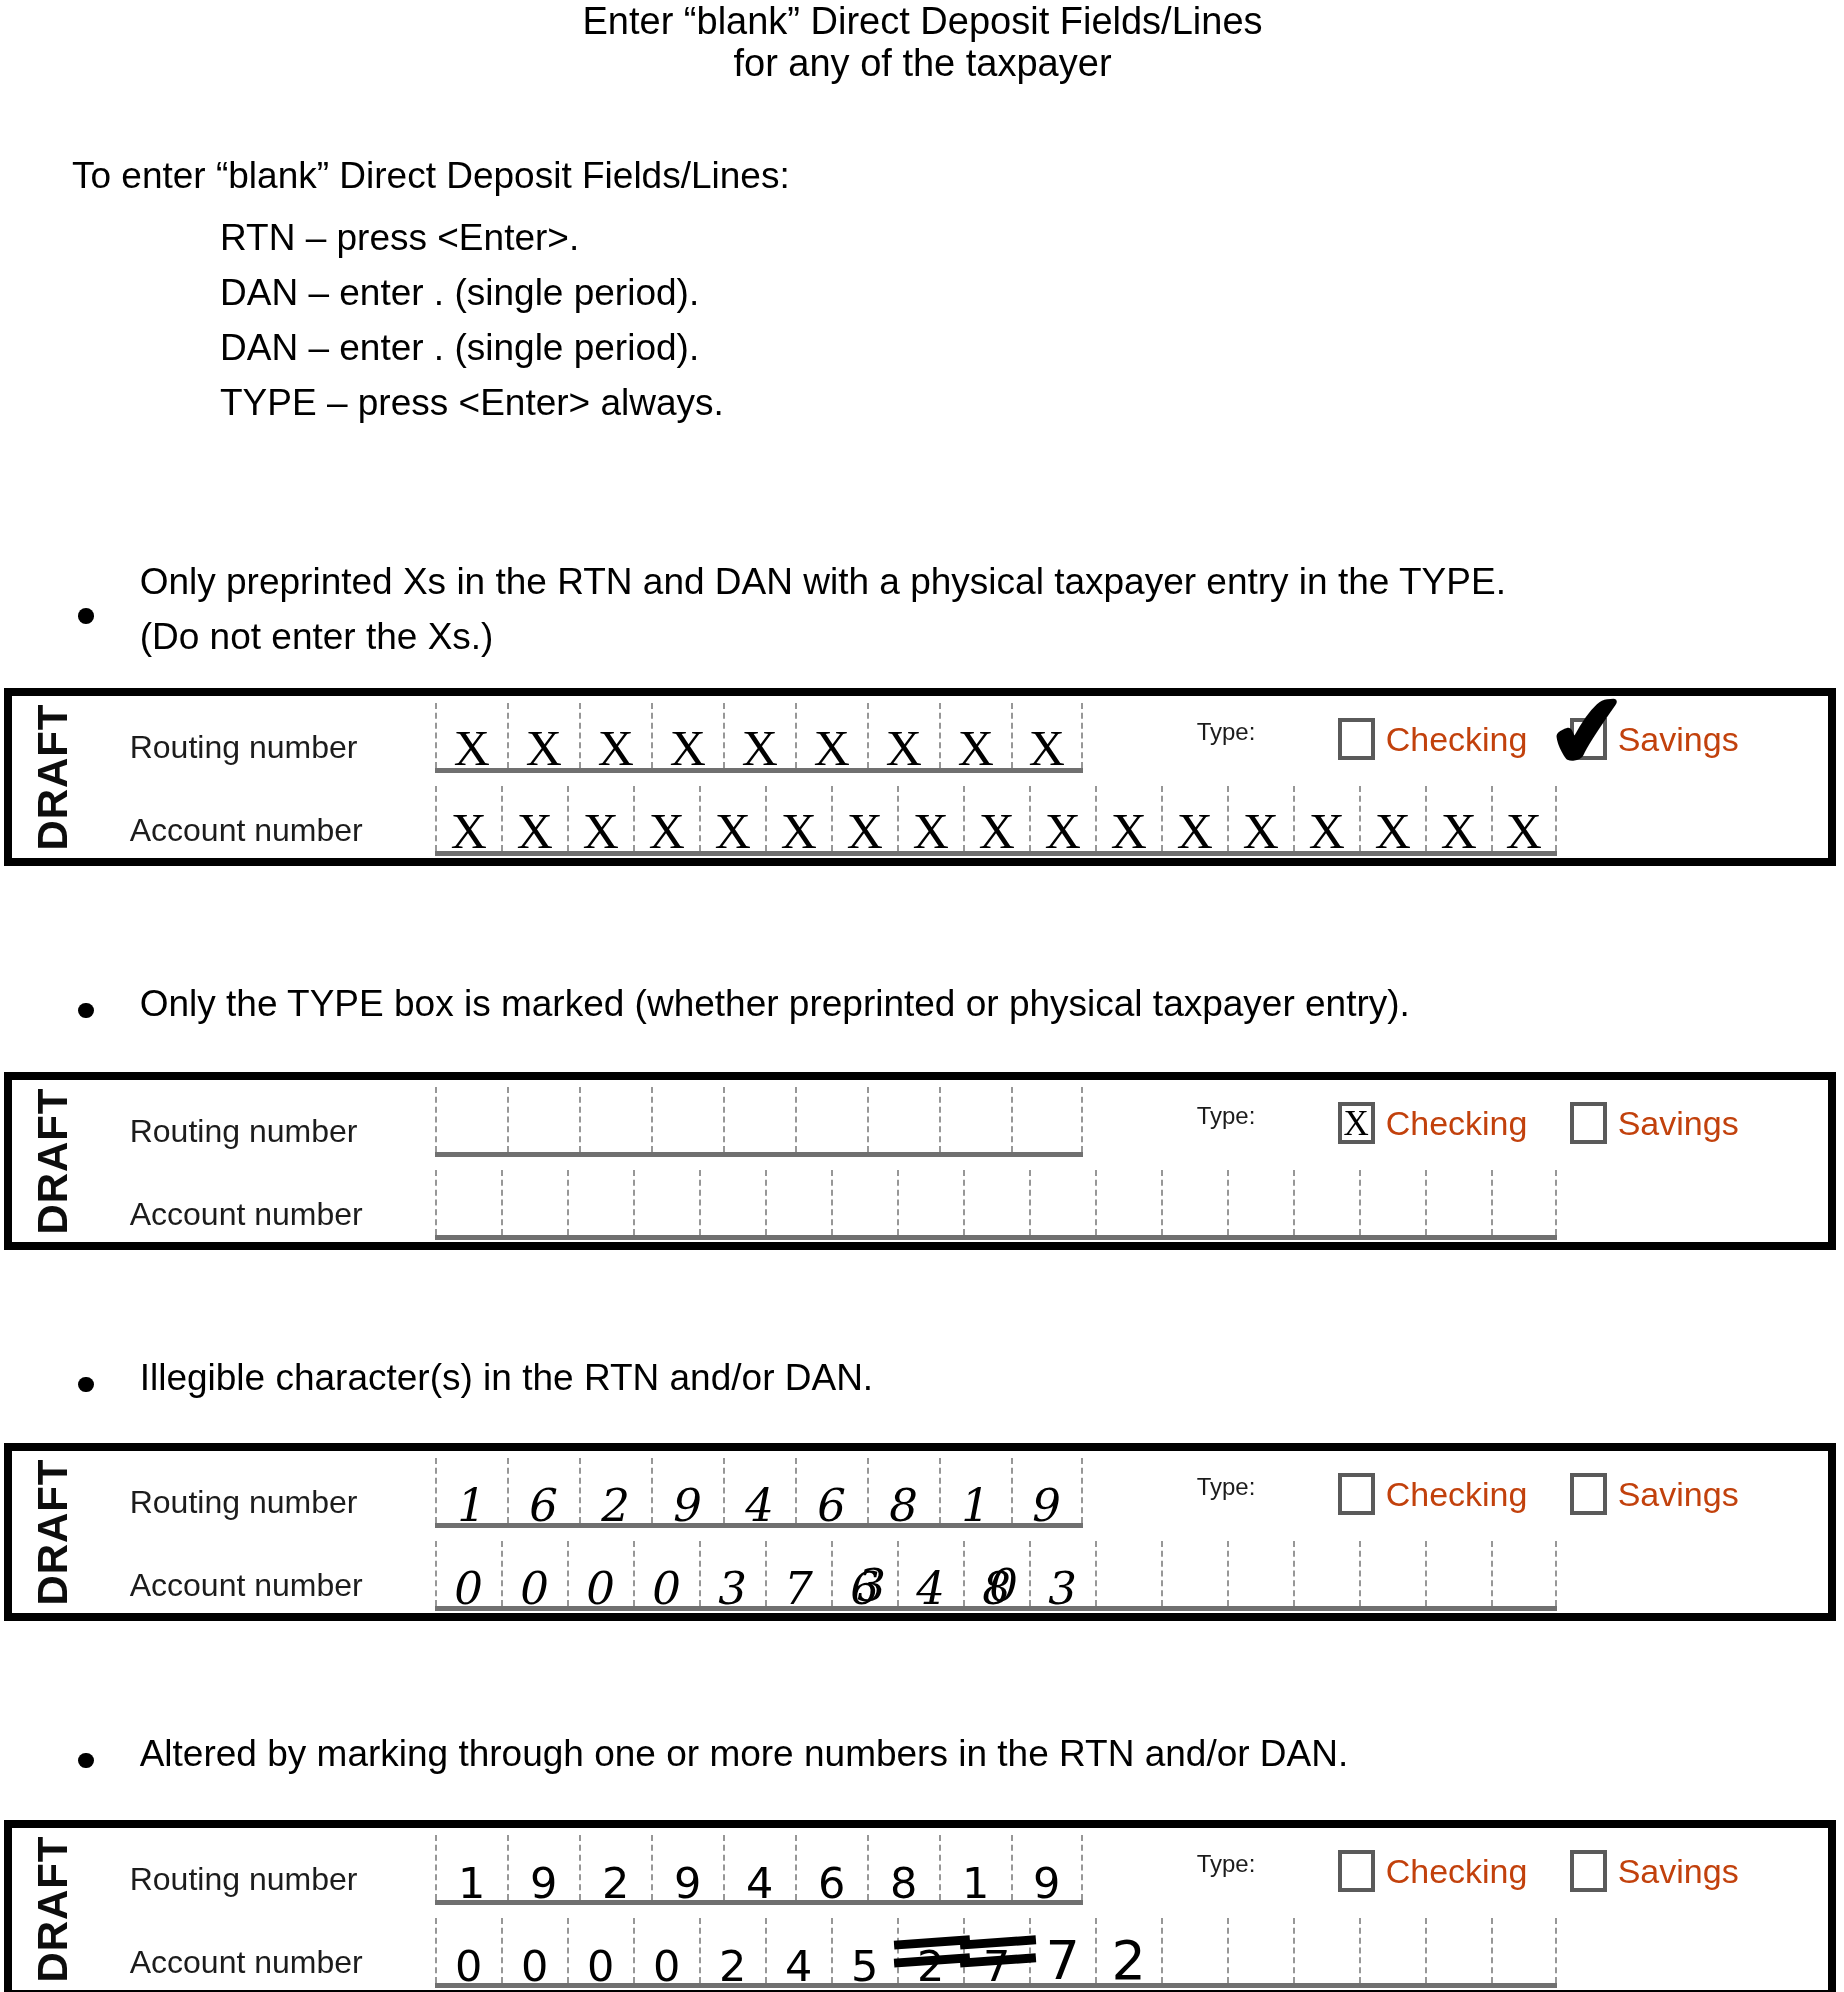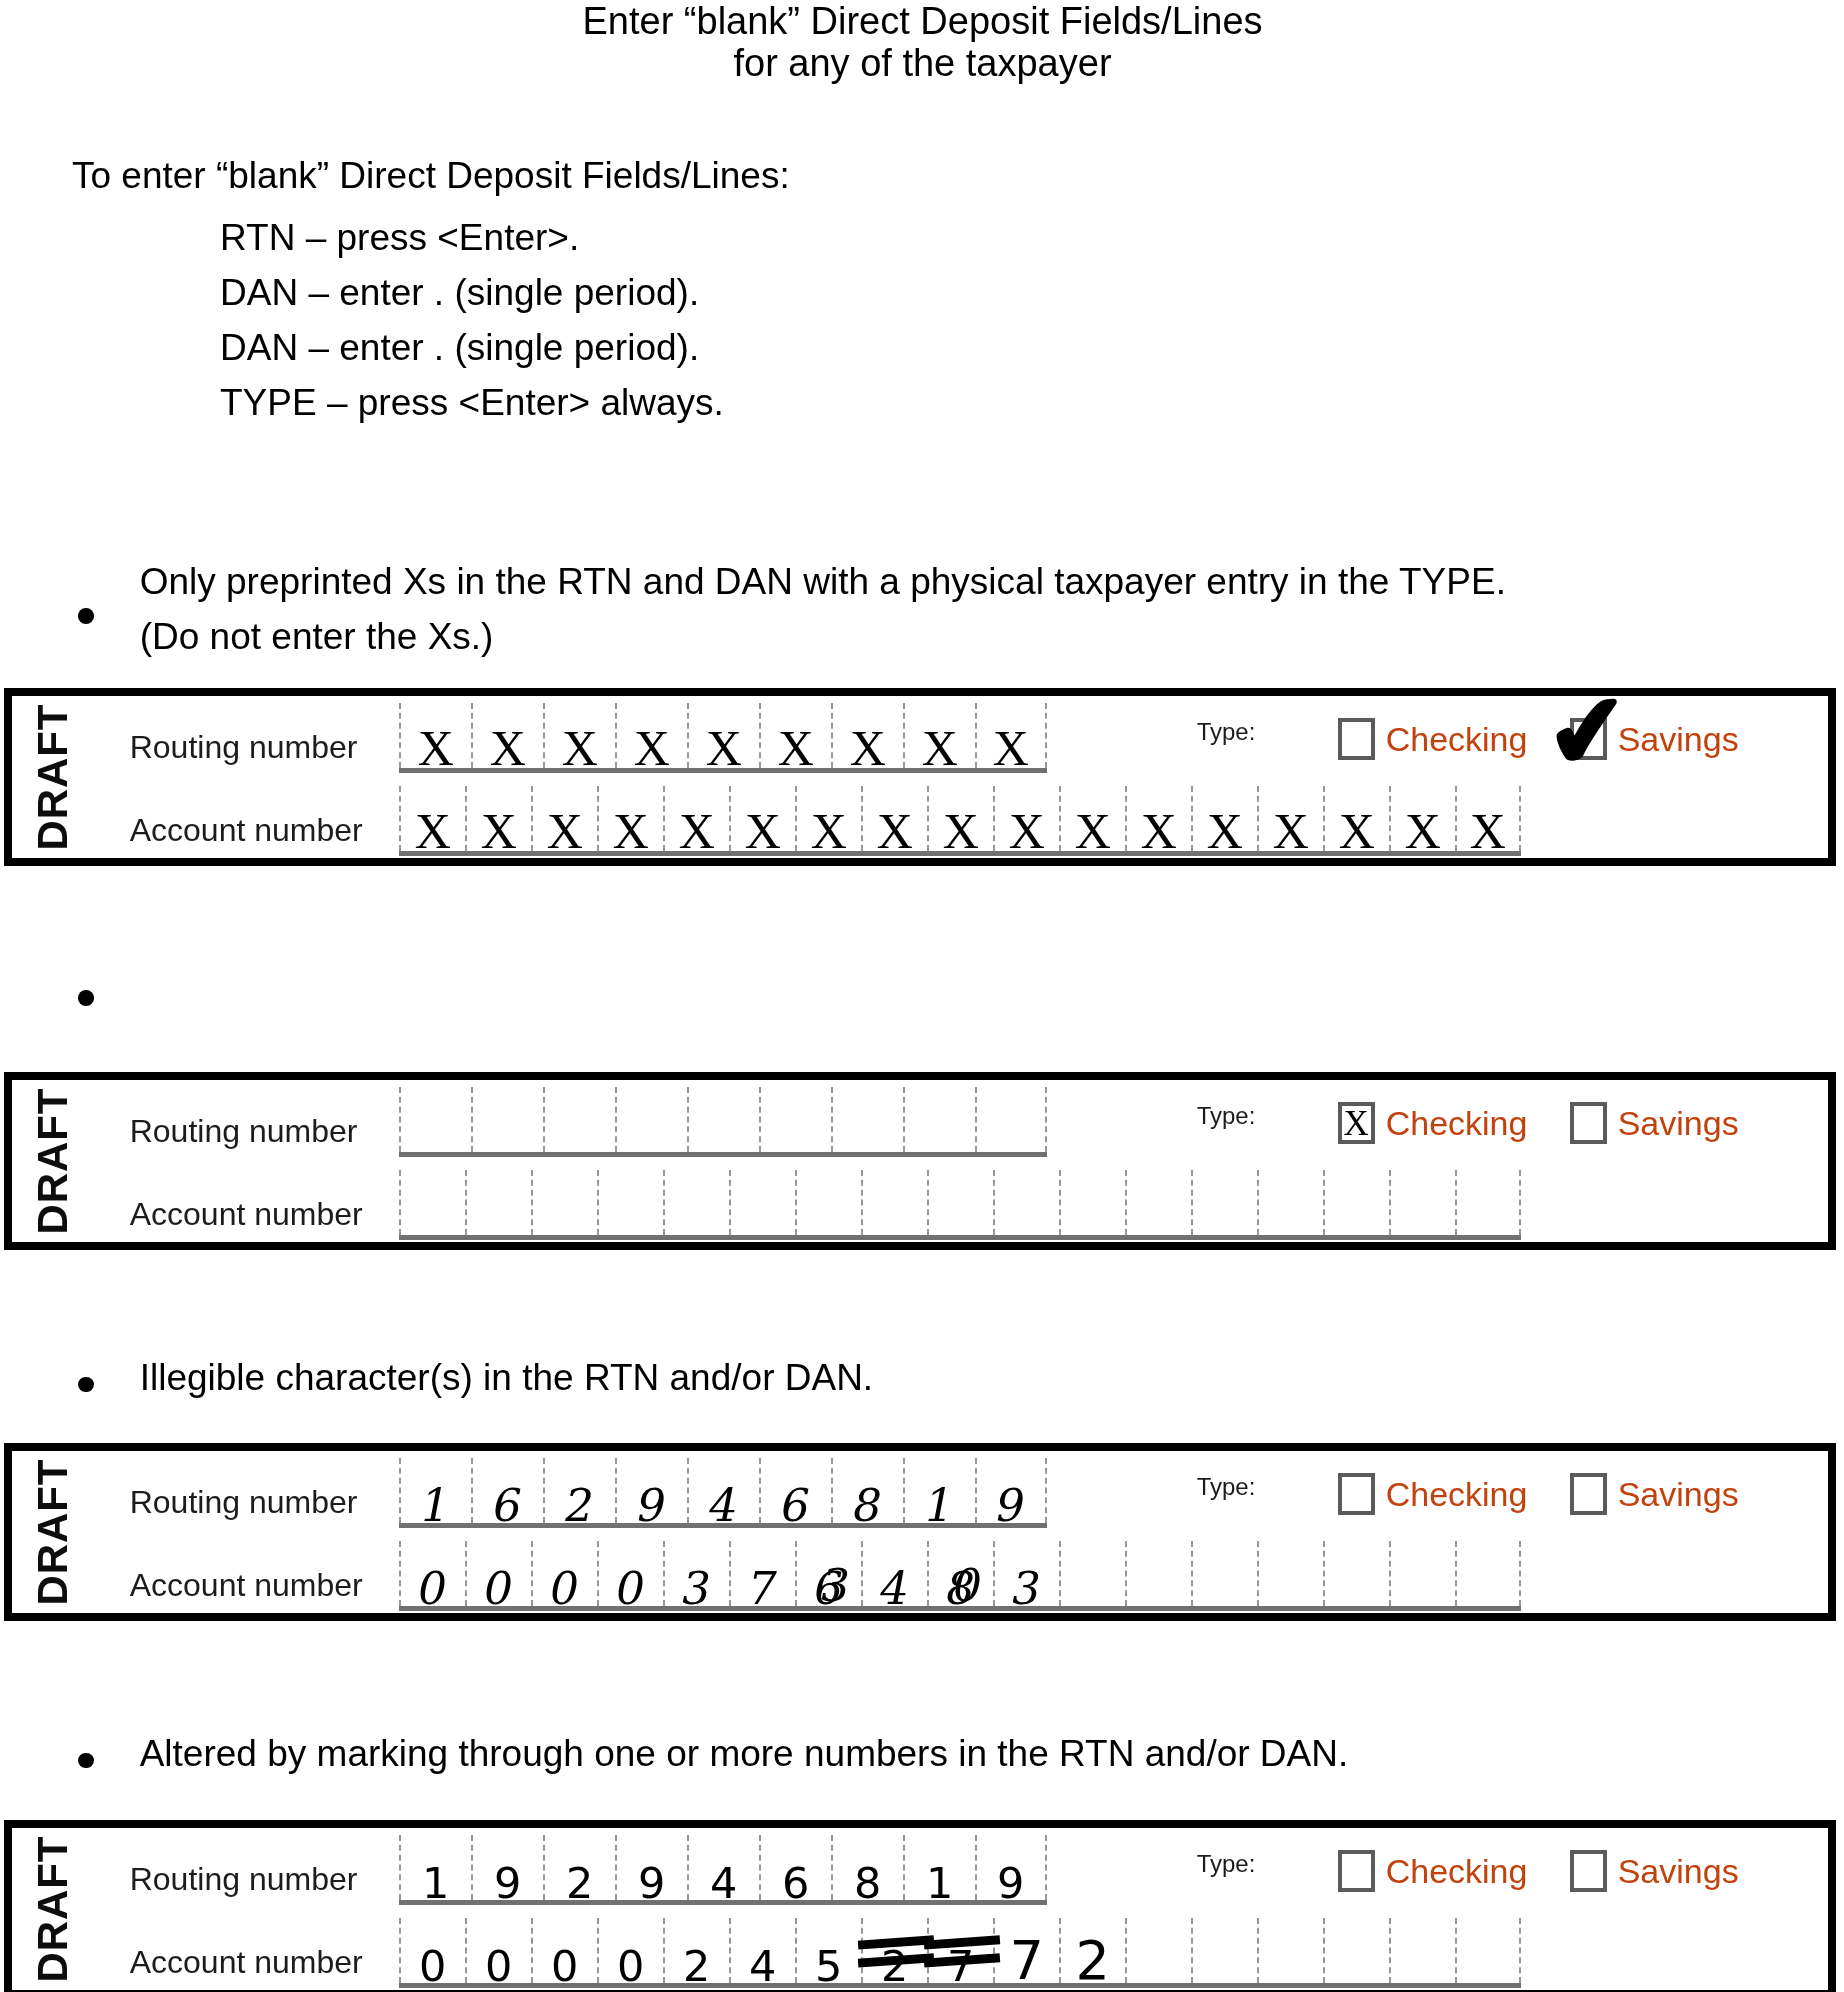--- a/index.html
+++ b/index.html
@@ -13,21 +13,21 @@
   
   .bullet{position:absolute;left:78px;display:flex;align-items:center;width:1744px;}
   .dot{width:15.7px;height:15.7px;border-radius:50%;background:#000;margin-top:14px;flex:none;}
   .btxt{margin-left:46px;font-size:37px;line-height:55px;white-space:pre-line;}
   
   .dbox{position:absolute;left:3.7px;width:1832px;height:178px;border:8.3px solid #000;
         box-sizing:border-box;background:#fff;}
   .draft{position:absolute;left:1.8px;top:0;width:79px;height:100%;display:flex;
          align-items:center;justify-content:center;}
   .draft span{transform:rotate(-90deg);font-weight:bold;font-size:42px;letter-spacing:0.9px;color:#0d0d0d;}
-  .row{position:absolute;display:flex;align-items:flex-end;}
+  .row{position:absolute;display:flex;align-items:flex-end;gap:36px;}
   .row .lbl{width:269px;font-size:32px;color:#1c1c1c;padding-bottom:7.4px;flex:none;}
   .r1{top:7.4px;left:118px;}
   .r2{top:90px;left:118px;}
   .cells{display:flex;height:65px;border-bottom:5.5px solid #707070;align-items:flex-end;}
   .cell{position:relative;box-sizing:border-box;border-left:2.8px dashed #979797;height:65px;
         display:flex;align-items:flex-end;justify-content:center;overflow:visible;}
   .cells .cell:last-child{border-right:2.8px dashed #979797;}
   .c9 .cell{width:72px;}
   .c17 .cell{width:66px;}
   .style-typeset .cell{font-family:"Liberation Serif",serif;font-size:50px;}
@@ -171,20 +171,21 @@
           <span class="tlabel">Type:</span>
           <span class="cb checking"></span>
           <span class="tname checking">Checking</span>
           <span class="cb savings"></span>
           <span class="tname savings">Savings</span>
           <span class="handcheck">✔</span>
         </div>
       </div>
       <div class="bullet" style="top: 976px;">
         <span class="dot"></span>
+        <span class="btxt">Only the TYPE box is marked (whether preprinted or physical taxpayer entry).</span>
       </div>
       <div class="dbox style-print" style="top: 1072px;">
         <div class="draft">
           <span>DRAFT</span>
         </div>
         <div class="row r1">
           <span class="lbl">Routing number</span>
           <div class="cells c9">
             <span class="cell"></span>
             <span class="cell"></span>

